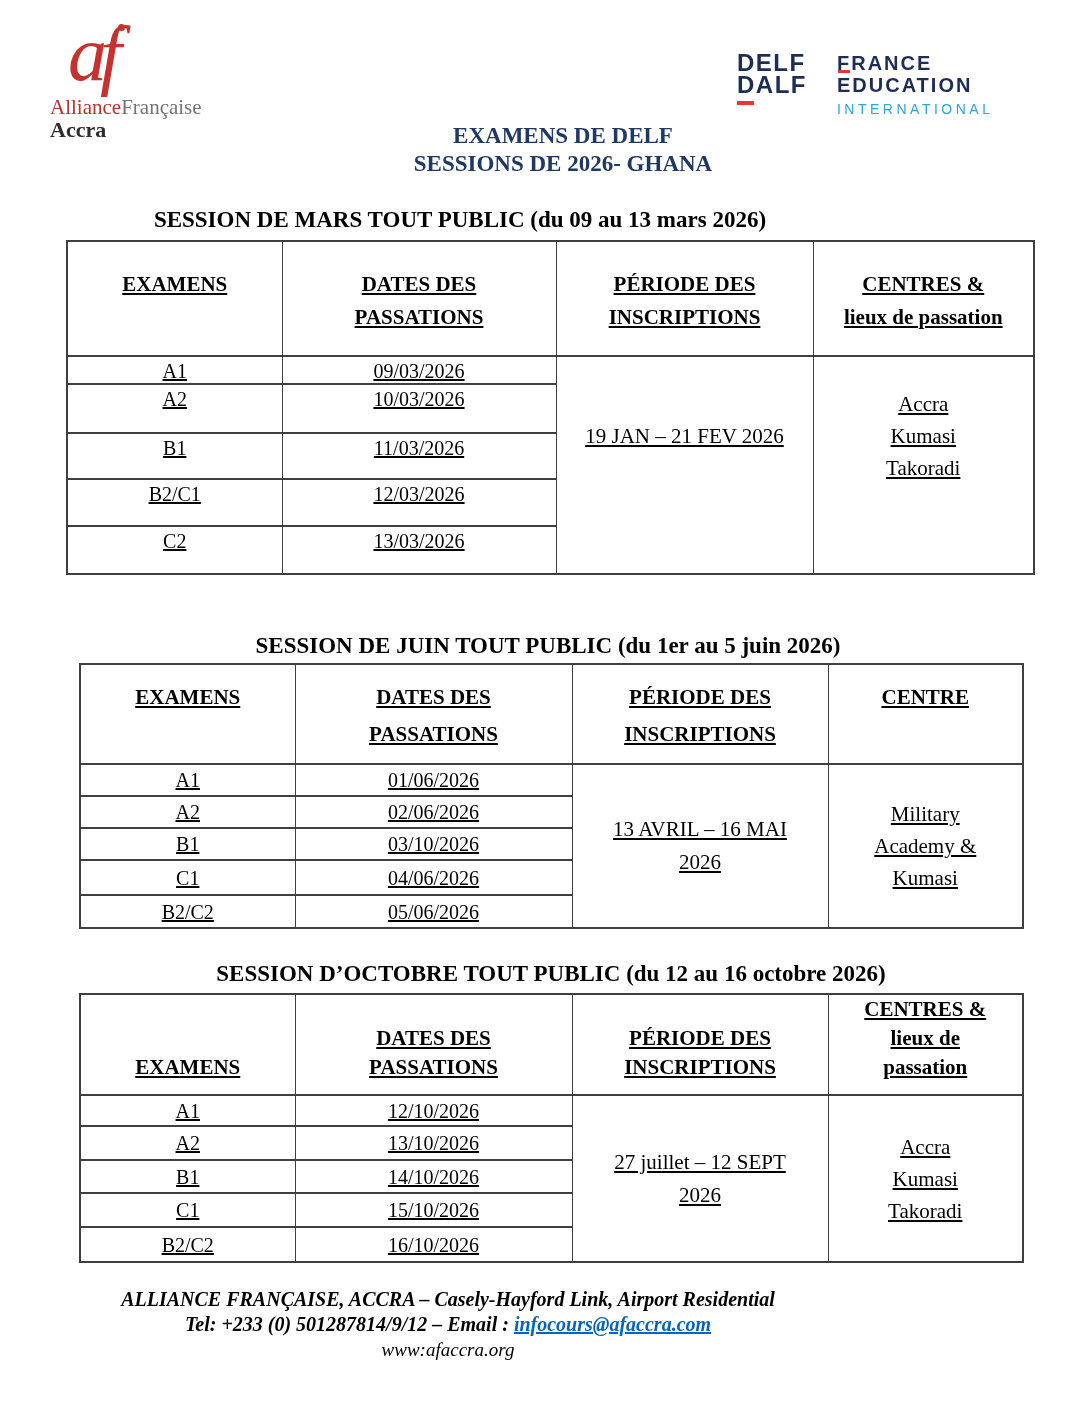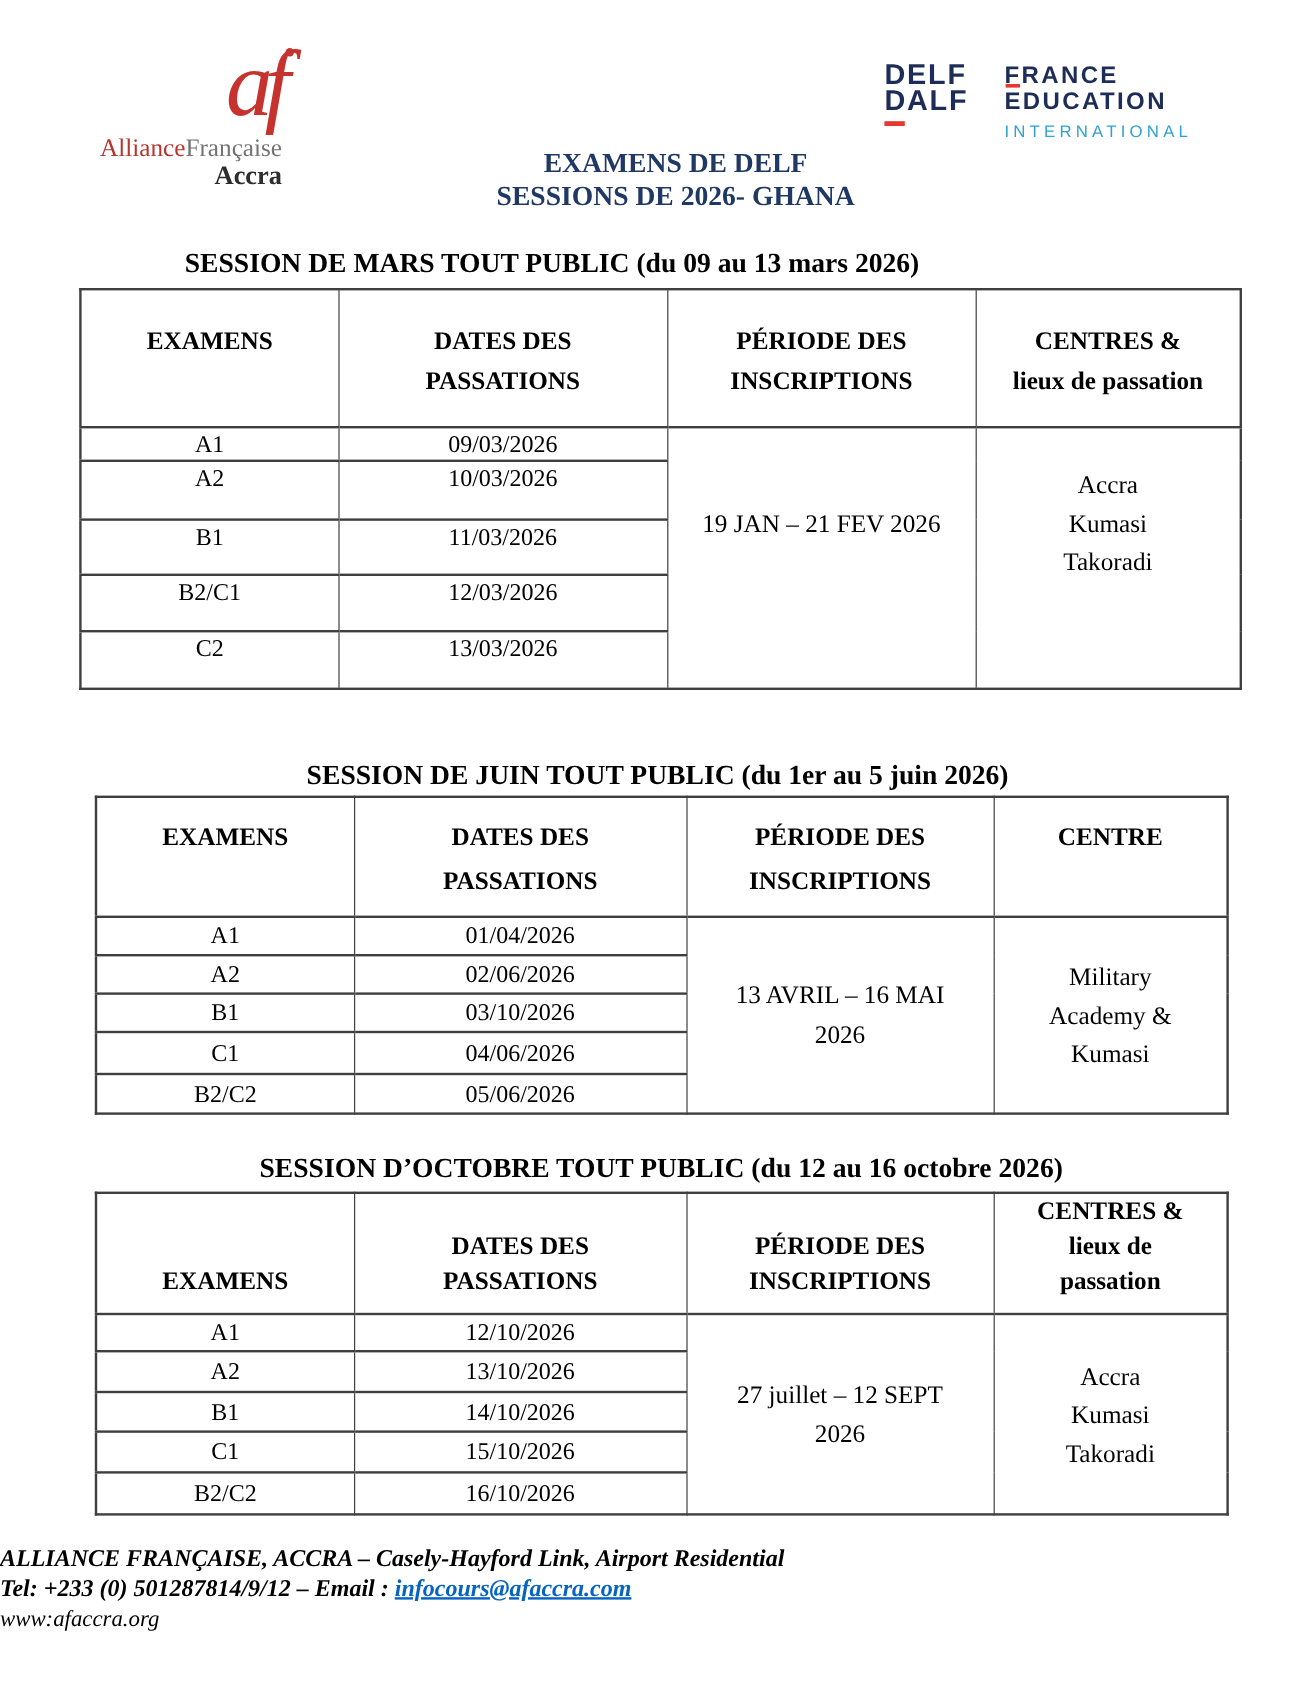--- a/index.html
+++ b/index.html
@@ -2,21 +2,21 @@
 <html><head>
 <meta charset="utf-8">
 <style>
   html,body { margin:0; padding:0; background:#ffffff; }
   .page {
     position:relative; width:1088px; height:1408px; background:#ffffff;
     font-family:"Liberation Serif", serif; color:#000; overflow:hidden;
   }
 
   
-  .af-logo { position:absolute; left:50px; top:30px; width:185px; text-align:right; }
+  .af-logo { position:absolute; left:50px; top:14px; width:185px; text-align:left; }
   .af-script {
     position:relative; display:inline-block; color:#c6332e;
     font-style:italic; font-size:78px; line-height:80px; letter-spacing:-7px;
     font-family:"Liberation Serif", serif; margin-left:18px;
   }
   .af-dot { position:absolute; right:-10px; top:10px; width:7px; height:7px; border-radius:50%; background:#c6332e; }
   .af-name { font-size:21px; line-height:22px; margin-top:2px; white-space:nowrap; }
   .af-name .red { color:#b5342c; }
   .af-name .gray { color:#737373; }
   .af-city { font-size:22px; line-height:24px; color:#2d2d2d; font-weight:600; }
@@ -43,39 +43,39 @@
   .sh2 { top:633px; transform:translateX(4px); }
   .sh3 { top:961px; transform:translateX(7px); }
 
   
   table.session-table { position:absolute; border-collapse:collapse; table-layout:fixed;
     border:2px solid #3f3f3f; }
   .t1 { left:66px; top:240px; width:967px; }
   .t2 { left:79px; top:663px; width:943px; }
   .t3 { left:79px; top:993px; width:943px; }
   .session-table th, .session-table td {
-    border:1px solid #3f3f3f; text-align:center; padding:0; overflow:hidden;
+    border:1px solid #3f3f3f; text-align:center; padding:0; overflow:hidden;text-decoration:underline;
   }
   .session-table th { font-weight:bold; font-size:21px; }
   .session-table td { font-size:20px; }
   .session-table tr.body td { border-top:2px solid #3f3f3f; }
 
   .t1 th { vertical-align:top; padding-top:26px; line-height:33px; }
   .t2 th { vertical-align:top; padding-top:14px; line-height:37px; }
   .t3 th { vertical-align:bottom; padding-bottom:12px; line-height:29px; }
 
   .t1 tr.body td.cell { vertical-align:top; padding-top:2px; line-height:24px; }
   .t2 tr.body td.cell, .t3 tr.body td.cell { vertical-align:middle; line-height:22px; }
 
   td.period { vertical-align:middle; font-size:21px; line-height:33px; }
   td.centres { vertical-align:middle; font-size:21px; line-height:32px; }
   .t1 td.period, .t1 td.centres { padding-bottom:58px; }
 
   
-  .footer { position:absolute; top:1287px; left:0; width:896px; 
+  .footer { position:absolute; top:1287px; left:0; width:896px; text-align:center;
     font-style:italic; font-weight:bold; font-size:20px; line-height:25px; }
   .footer .site { font-weight:normal; font-size:19px; }
   .email-link { color:#0563c1; text-decoration:underline; cursor:pointer; }
 </style>
 </head>
 <body>
 
 <div class="page">
 
   <div class="af-logo">
@@ -184,21 +184,21 @@
       <th>
             <div>PÉRIODE DES</div>
             <div>INSCRIPTIONS</div>
           </th>
       <th>
             <div>CENTRE</div>
           </th>
     </tr>
     <tr class="body" style="height:32px">
       <td class="cell">A1</td>
-      <td class="cell">01/04/2026</td>
+      <td class="cell">01/06/2026</td>
       <td class="period" rowspan="5">
             <div>13 AVRIL – 16 MAI</div>
             <div>2026</div>
           </td>
       <td class="centres" rowspan="5">
         <div>Military</div>
             <div>Academy &amp;</div>
             <div>Kumasi</div>
       </td>
     </tr>

